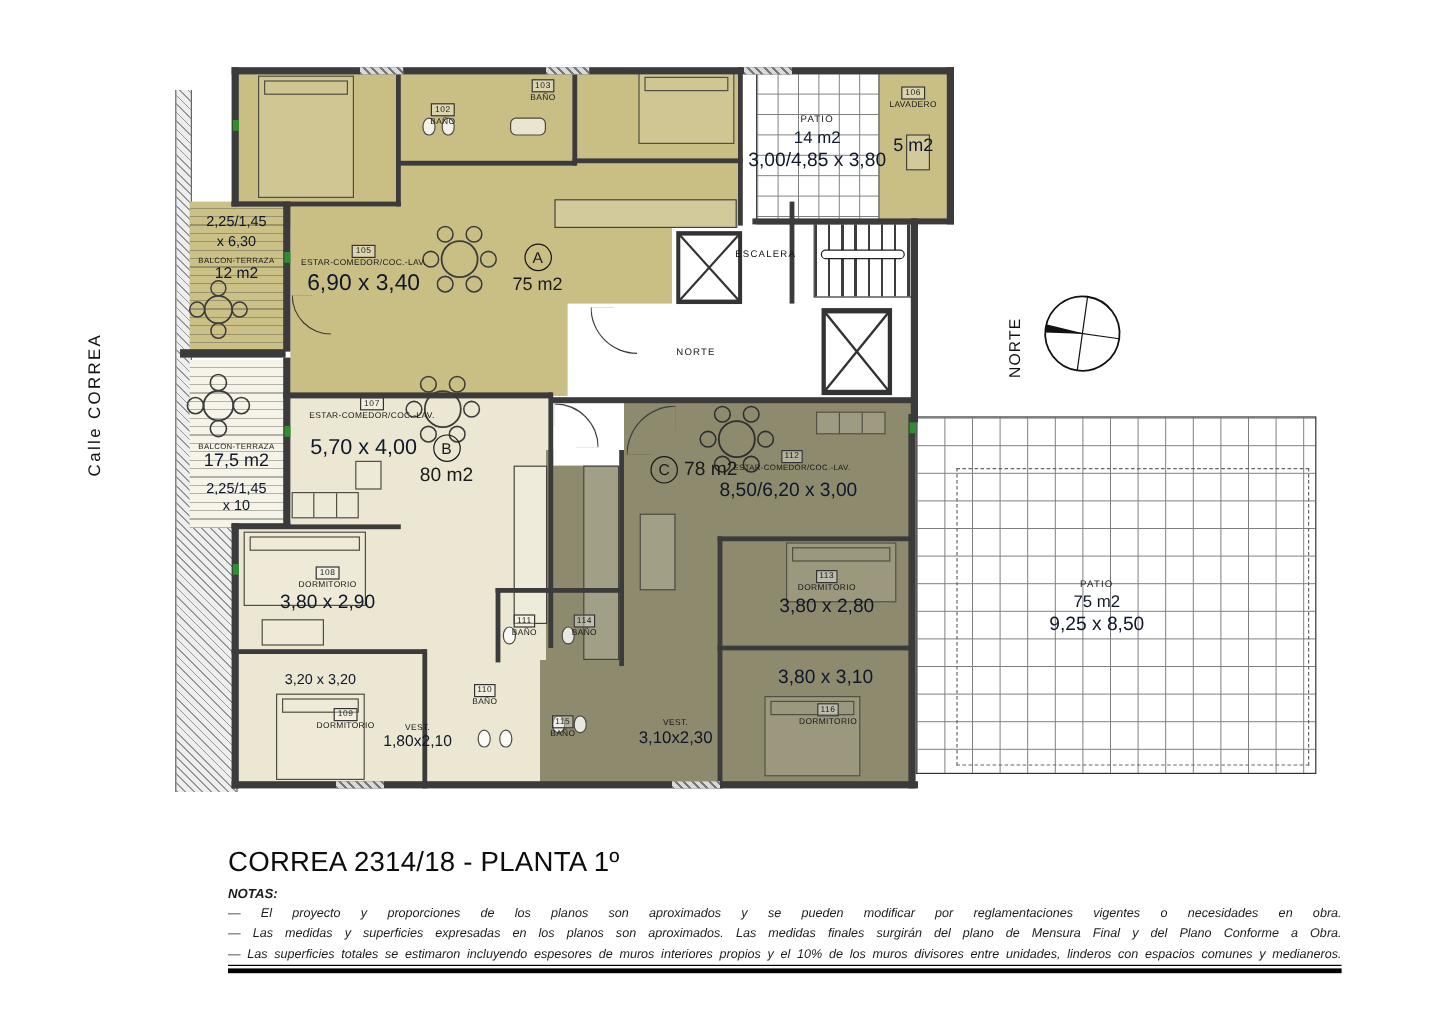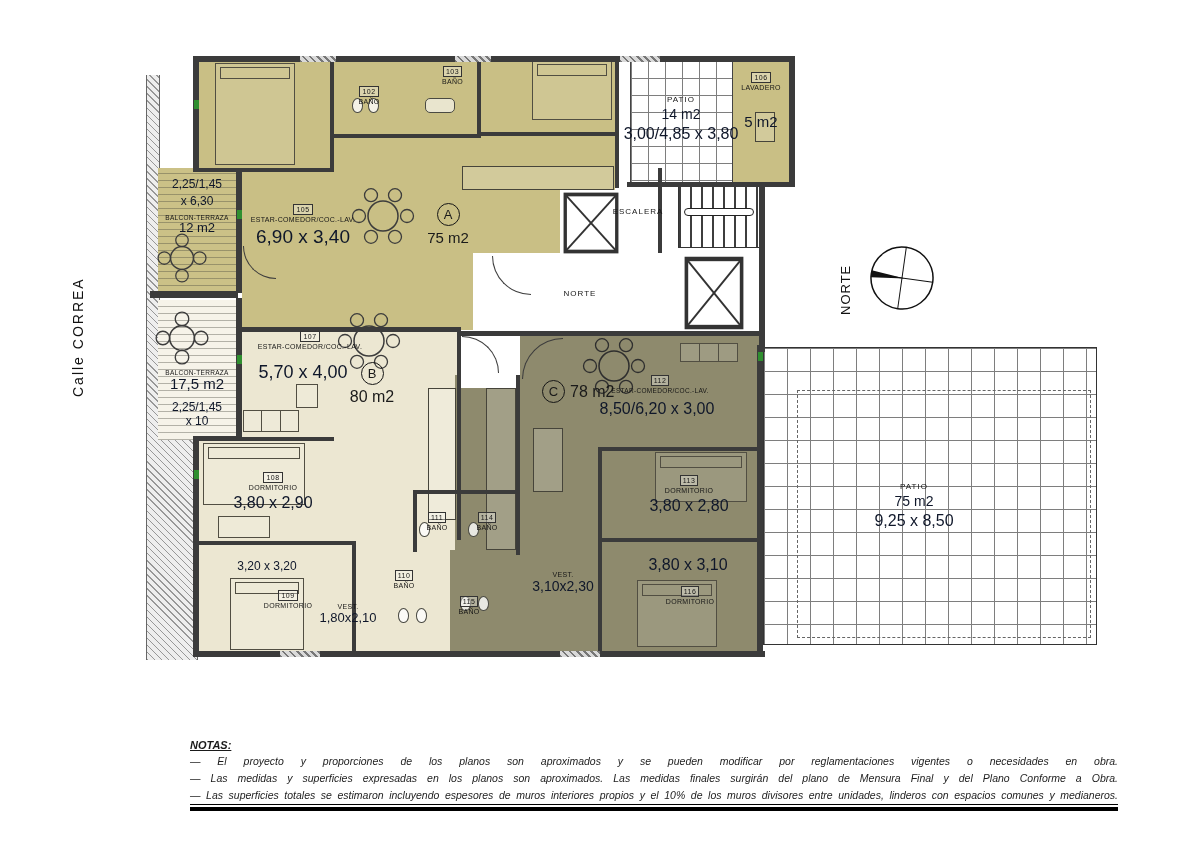--- a/index.html
+++ b/index.html
@@ -53,21 +53,21 @@
           background-image:repeating-linear-gradient(90deg,#3d3d3d 0 2px,transparent 2px 11px);}
   .rail{position:absolute;z-index:6;border:1.2px solid #222;border-radius:5px;background:#fff;}
   .lift{position:absolute;z-index:5;}
   .vtext{position:absolute;writing-mode:vertical-rl;transform:rotate(180deg);white-space:nowrap;
          color:#111;z-index:50;}
   .watermark{position:absolute;z-index:40;font-weight:bold;font-size:95px;letter-spacing:10px;
              color:rgba(197,197,197,.85);white-space:nowrap;}
   .wm-reg{position:absolute;font-size:15px;letter-spacing:0;}
   .title{position:absolute;left:190px;top:705px;font-size:23px;letter-spacing:.2px;color:#0d0d0d;z-index:50;}
   .notas{position:absolute;left:190px;top:739px;font-size:11px;font-style:italic;font-weight:bold;
-         text-decoration:underline;z-index:50;}
+         z-index:50;}
   .note{position:absolute;left:190px;width:928px;font-size:10.5px;font-style:italic;color:#1c1c1c;
         text-align:justify;text-align-last:justify;z-index:50;}
   .rule1{position:absolute;left:190px;top:804px;width:928px;border-top:1.3px solid #000;z-index:50;}
   .rule2{position:absolute;left:190px;top:807px;width:928px;height:3.5px;background:#000;z-index:50;}
 </style>
 </head>
 <body>
 
 <div class="sheet">
 
@@ -348,21 +348,21 @@
     <span class="dims" style="font-size:16px;">3,80 x 2,80</span>
   </div>
   <div class="rl" style="left:464px;top:512px;width:46px;">
     <span class="num">114</span>
     <span class="rname">BAÑO</span>
   </div>
   <div class="rl" style="left:446px;top:596px;width:46px;">
     <span class="num">115</span>
     <span class="rname">BAÑO</span>
   </div>
-  <div class="rl" style="left:520px;top:570px;width:86px;">
+  <div class="rl" style="left:520px;top:598px;width:86px;">
     <span class="rname">VEST.</span>
     <span class="dims" style="font-size:14px;margin:0;">3,10x2,30</span>
   </div>
   <div class="rl" style="left:638px;top:554px;width:100px;">
     <span class="dims" style="font-size:16px;">3,80 x 3,10</span>
   </div>
   <div class="rl" style="left:648px;top:586px;width:84px;">
     <span class="num">116</span>
     <span class="rname">DORMITORIO</span>
   </div>
@@ -372,20 +372,21 @@
   <svg class="abs" style="left:862px;top:238px;z-index:50;" width="80" height="80" viewBox="0 0 80 80">
     <g transform="rotate(8 40 40)">
       <circle cx="40" cy="40" r="31" fill="#ffffff" stroke="#111" stroke-width="1.5"></circle>
       <line x1="40" y1="9" x2="40" y2="71" stroke="#111" stroke-width="1"></line>
       <line x1="9" y1="40" x2="71" y2="40" stroke="#111" stroke-width="1"></line>
       <polygon points="9,36.5 43,40 9,43.5" fill="#111"></polygon>
     </g>
   </svg>
 
 
+  <div class="title">CORREA 2314/18 - PLANTA 1º</div>
   <div class="notas">NOTAS:</div>
   <div class="note" style="top:772px;">—  Las medidas y superficies expresadas en los planos son aproximados. Las medidas finales surgirán del plano de Mensura Final y del Plano Conforme a Obra.</div>
   <div class="note" style="top:755px;">—  El proyecto y proporciones de los planos son aproximados y se pueden modificar por reglamentaciones vigentes o necesidades en obra.</div>
   <div class="note" style="top:789px;">—  Las superficies totales se estimaron incluyendo espesores de muros interiores propios y el 10% de los muros divisores entre unidades, linderos con espacios comunes y medianeros.</div>
   <div class="rule1"></div>
   <div class="rule2"></div>
 
 </div>
 
 </body></html>

